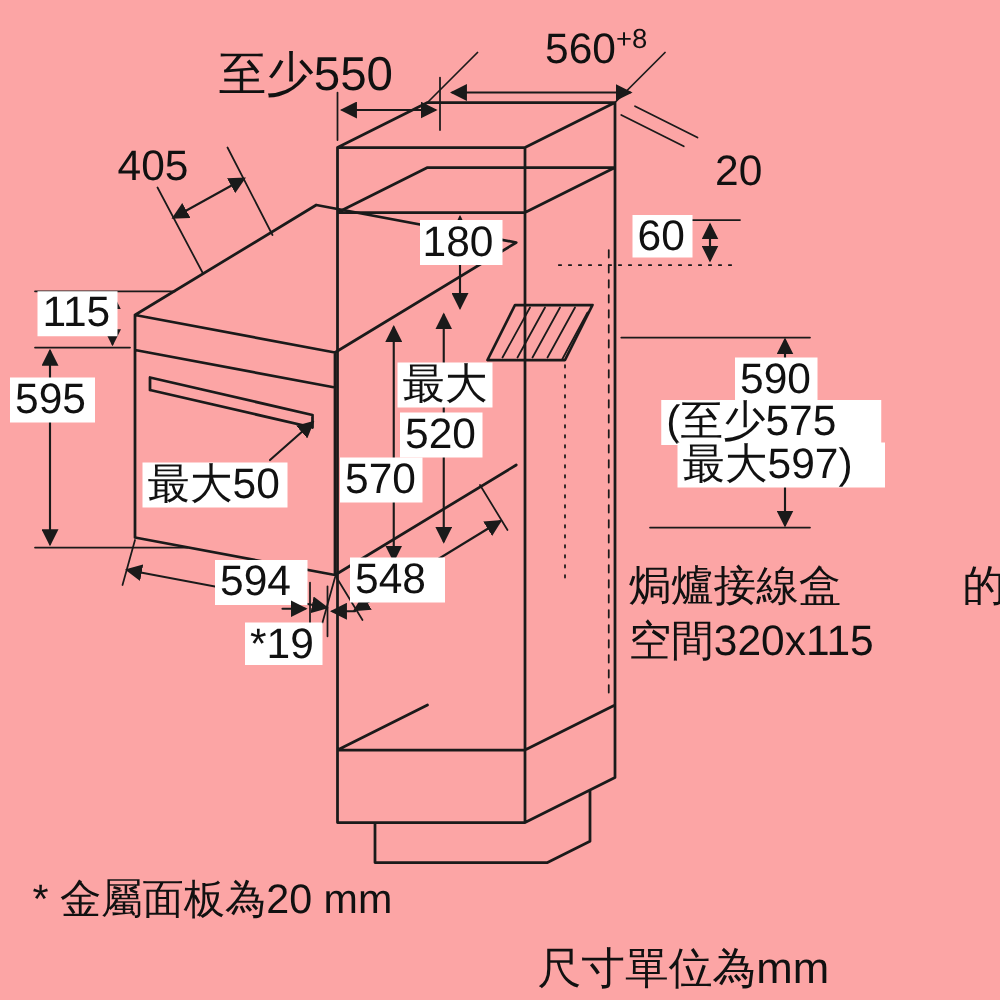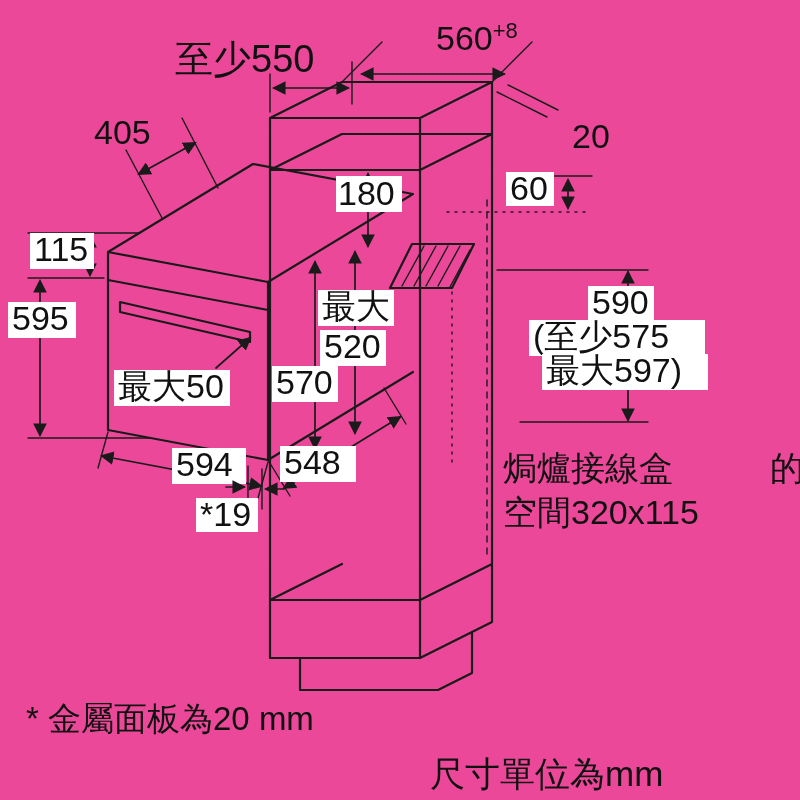--- a/index.html
+++ b/index.html
@@ -1,16 +1,16 @@
 <!DOCTYPE html>
 <html><head>
 <meta charset="utf-8">
 <style>
   html,body{margin:0;padding:0;background:#fff;}
-  .canvas{position:relative;width:800px;height:800px;background:#ec4899;overflow:hidden;}
+  .canvas{position:relative;width:800px;height:800px;background:#fca5a5;overflow:hidden;}
   svg{position:absolute;left:0;top:0;}
   svg text{font-family:"Liberation Sans","DejaVu Sans",sans-serif;fill:#111;font-size:34px;}
   .edge{stroke:#1a1a1a;stroke-width:2.2;fill:none;stroke-linecap:round;stroke-linejoin:round;}
   .dim{stroke:#1a1a1a;stroke-width:1.7;fill:none;stroke-linecap:round;}
   .thin{stroke-width:1.4;}
   .dotted{stroke-dasharray:2 6;}
   .dashed{stroke-dasharray:6 6;}
   .bg{fill:#fff;stroke:none;}
   .fs38{font-size:38px;}
   .fs33{font-size:33px;}

